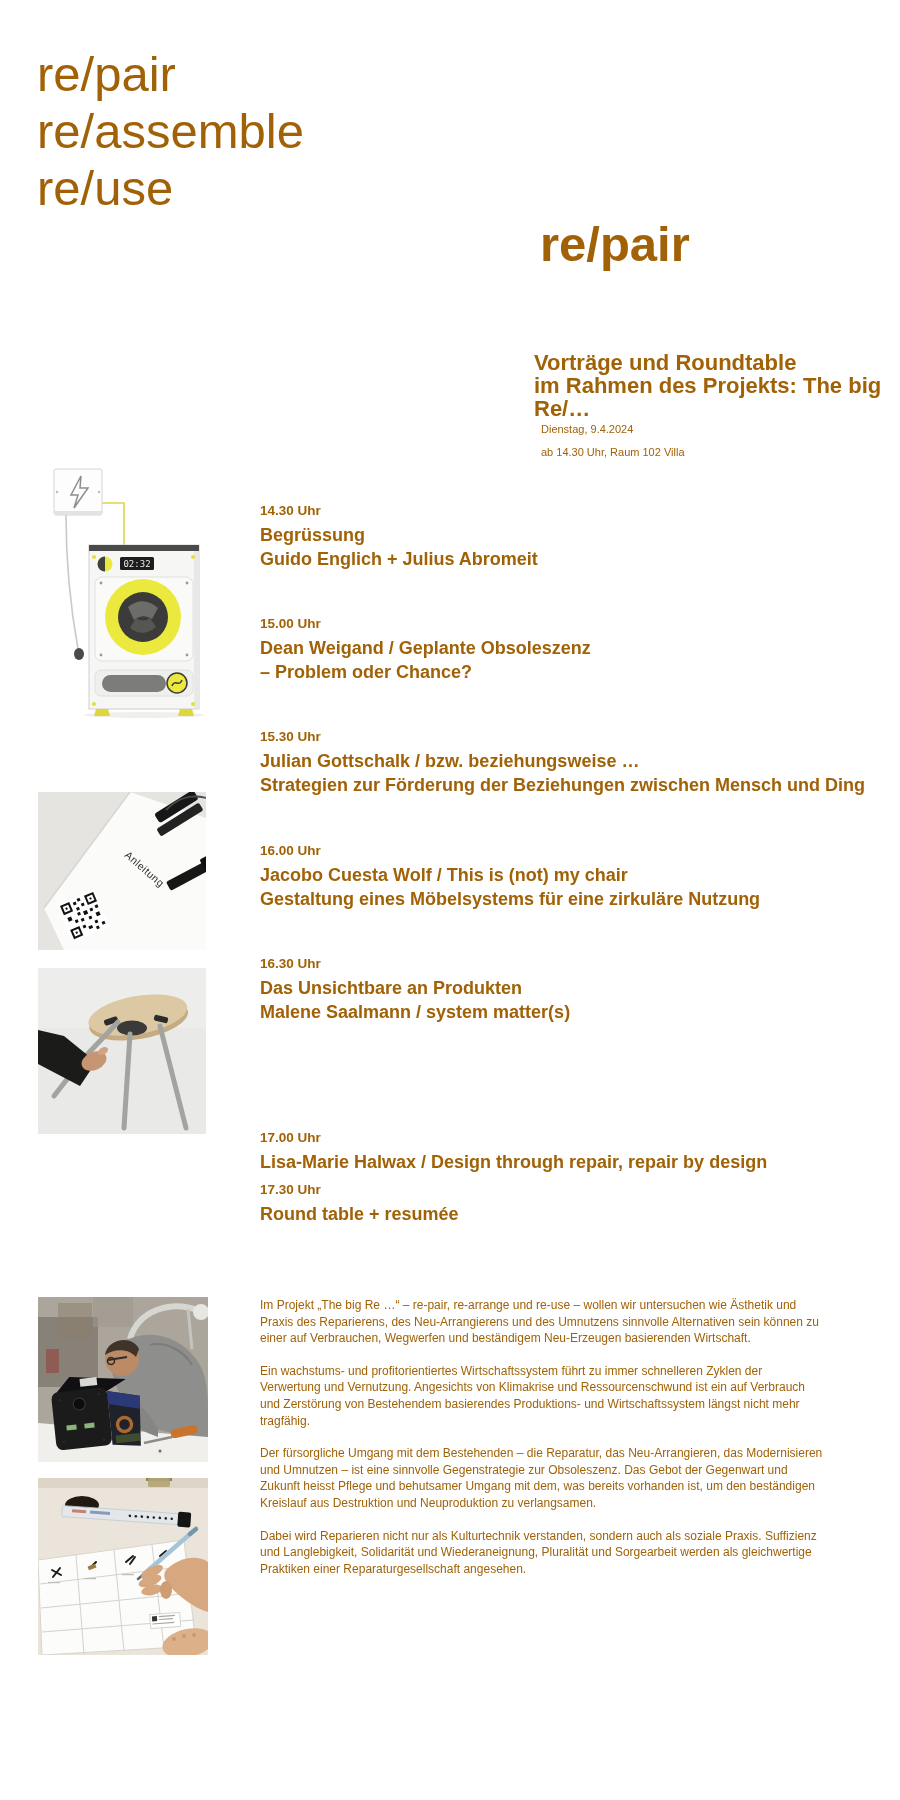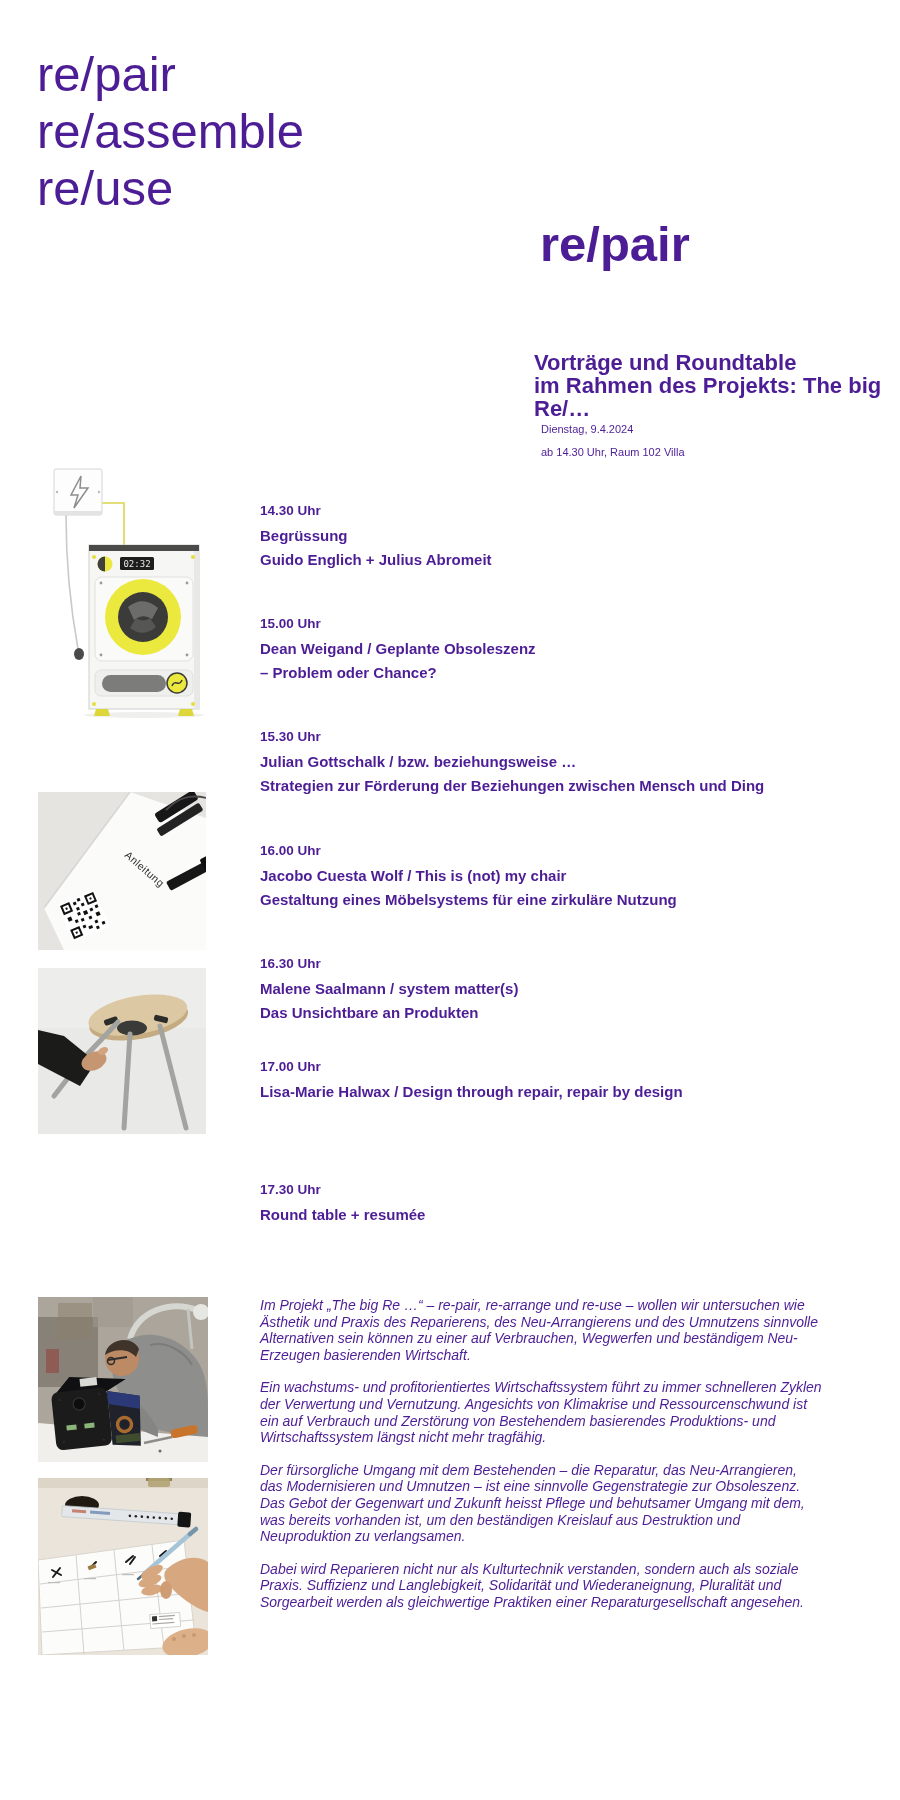--- a/index.html
+++ b/index.html
@@ -1,28 +1,28 @@
 <!DOCTYPE html>
 <html><head>
 <meta charset="utf-8">
 <style>
   html,body{margin:0;padding:0;background:#ffffff;}
   .poster{
     position:relative;width:900px;height:1800px;background:#ffffff;
-    font-family:"Liberation Sans",sans-serif;color:#4c1d95;overflow:hidden;
+    font-family:"Liberation Sans",sans-serif;color:#a16207;overflow:hidden;
   }
   .logo{position:absolute;left:37px;top:46px;font-size:49px;line-height:57px;font-weight:400;}
   .headline{position:absolute;left:540px;top:216px;font-size:49px;line-height:57px;font-weight:700;}
   .subtitle{position:absolute;left:534px;top:351px;font-size:22px;line-height:23px;font-weight:700;}
   .dateblock{position:absolute;left:541px;top:418px;font-size:11px;line-height:23px;font-weight:400;}
   .sched{position:absolute;left:260px;font-weight:bold;}
   .sched .t{font-size:13.5px;line-height:16px;margin-bottom:5px;}
-  .sched .l{font-size:15px;line-height:23.5px;}
-  .s1{top:503px}.s2{top:616px}.s3{top:729px}.s4{top:843px}.s5{top:956px}.s6{top:1059px}.s7{top:1182px}
-  .description{position:absolute;left:260px;top:1297px;width:563px;font-size:14px;line-height:16.6px;font-style:italic;}
+  .sched .l{font-size:18px;line-height:23.5px;}
+  .s1{top:503px}.s2{top:616px}.s3{top:729px}.s4{top:843px}.s5{top:956px}.s6{top:1130px}.s7{top:1182px}
+  .description{position:absolute;left:260px;top:1297px;width:563px;font-size:12px;line-height:16.6px;}
   .description p{margin:0 0 16px 0;}
   figure{margin:0;position:absolute;text-decoration:underline;}
   figure svg{display:block;width:100%;height:100%;}
   .fig-washer{left:44px;top:467px;width:172px;height:252px;}
   .fig-anleitung{left:38px;top:792px;width:168px;height:158px;}
   .fig-stool{left:38px;top:968px;width:168px;height:166px;}
   .fig-workshop{left:38px;top:1297px;width:170px;height:165px;}
   .fig-writing{left:38px;top:1478px;width:170px;height:177px;}
 </style>
 </head>
@@ -65,22 +65,22 @@
     <div class="l">Julian Gottschalk / bzw. beziehungsweise …</div>
     <div class="l">Strategien zur Förderung der Beziehungen zwischen Mensch und Ding</div>
   </div>
   <div class="sched s4">
     <div class="t">16.00 Uhr</div>
     <div class="l">Jacobo Cuesta Wolf / This is (not) my chair</div>
     <div class="l">Gestaltung eines Möbelsystems für eine zirkuläre Nutzung</div>
   </div>
   <div class="sched s5">
     <div class="t">16.30 Uhr</div>
+    <div class="l">Das Unsichtbare an Produkten</div>
     <div class="l">Malene Saalmann / system matter(s)</div>
-    <div class="l">Das Unsichtbare an Produkten</div>
   </div>
   <div class="sched s6">
     <div class="t">17.00 Uhr</div>
     <div class="l">Lisa-Marie Halwax / Design through repair, repair by design</div>
     <div class="l"></div>
   </div>
   <div class="sched s7">
     <div class="t">17.30 Uhr</div>
     <div class="l">Round table + resumée</div>
     <div class="l"></div>

